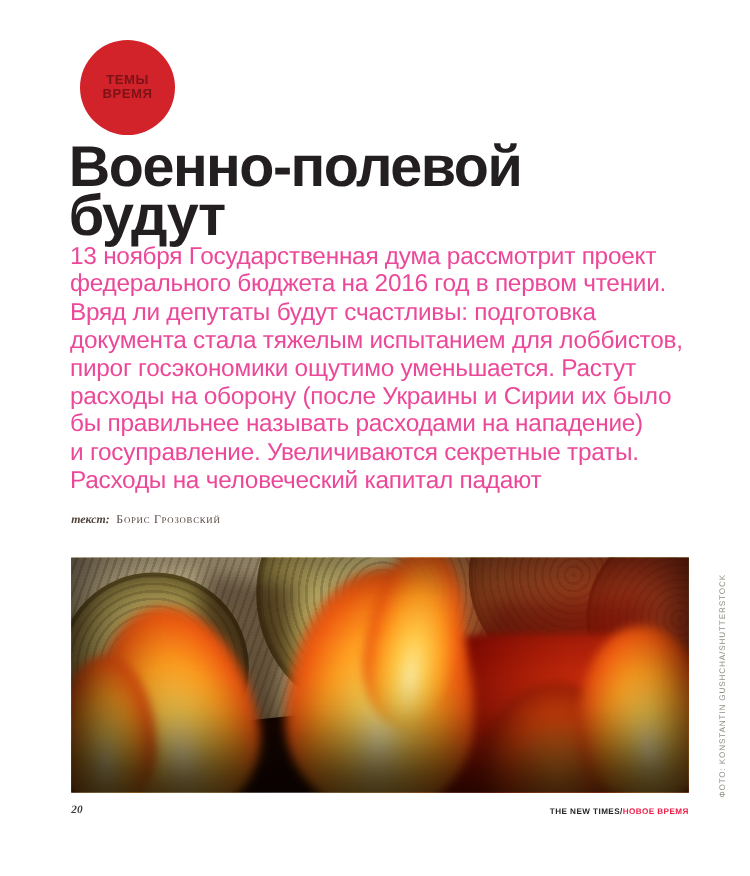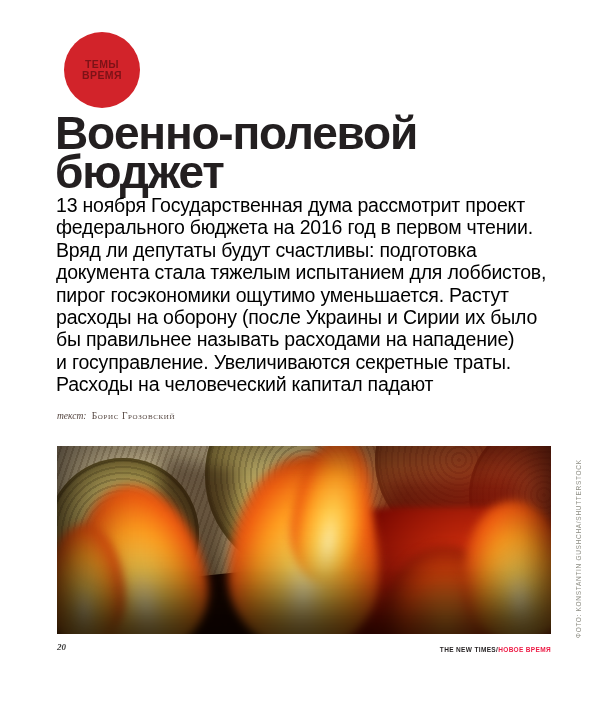--- a/index.html
+++ b/index.html
@@ -22,30 +22,30 @@
   
   .headline {
     position:absolute; left:55px; top:114px; width:505px;
     font-size:46px; line-height:39px; font-weight:900; color:#231f20;
     letter-spacing:-1.2px; white-space:pre-line; margin:0;
   }
 
   
   .lede {
     position:absolute; left:56px; top:194px; width:505px;
-    font-size:19.5px; line-height:22.4px; font-weight:400; color:#000000;
+    font-size:19.5px; line-height:22.4px; font-weight:400; color:#ec4899;
     letter-spacing:-0.2px; white-space:pre-line; margin:0;
   }
 
   
   .byline {
     position:absolute; left:57px; top:411px;
     font-family:"Liberation Serif", serif; font-size:9.5px; color:#53443e;
   }
-  .byline .prefix { font-style:italic; font-weight:400; margin-right:3px; }
+  .byline .prefix { font-style:italic; font-weight:700; margin-right:3px; }
   .byline .author { font-variant:small-caps; letter-spacing:0.6px; }
 
   
   .photo {
     position:absolute; left:57px; top:446px; width:494px; height:188px;
     background:#140602; overflow:hidden;
   }
   .banknote {
     position:absolute; left:-25px; top:-35px; width:235px; height:170px;
     background:
@@ -116,21 +116,21 @@
 <body>
 
 <div class="page">
 
   <div class="badge">
     <span class="line">ТЕМЫ</span>
     <span class="line">ВРЕМЯ</span>
   </div>
 
   <h1 class="headline">Военно-полевой
-бюджет</h1>
+будут</h1>
 
   <p class="lede">13 ноября Государственная дума рассмотрит проект
 федерального бюджета на 2016 год в первом чтении.
 Вряд ли депутаты будут счастливы: подготовка
 документа стала тяжелым испытанием для лоббистов,
 пирог госэкономики ощутимо уменьшается. Растут
 расходы на оборону (после Украины и Сирии их было
 бы правильнее называть расходами на нападение)
 и госуправление. Увеличиваются секретные траты.
 Расходы на человеческий капитал падают</p>

